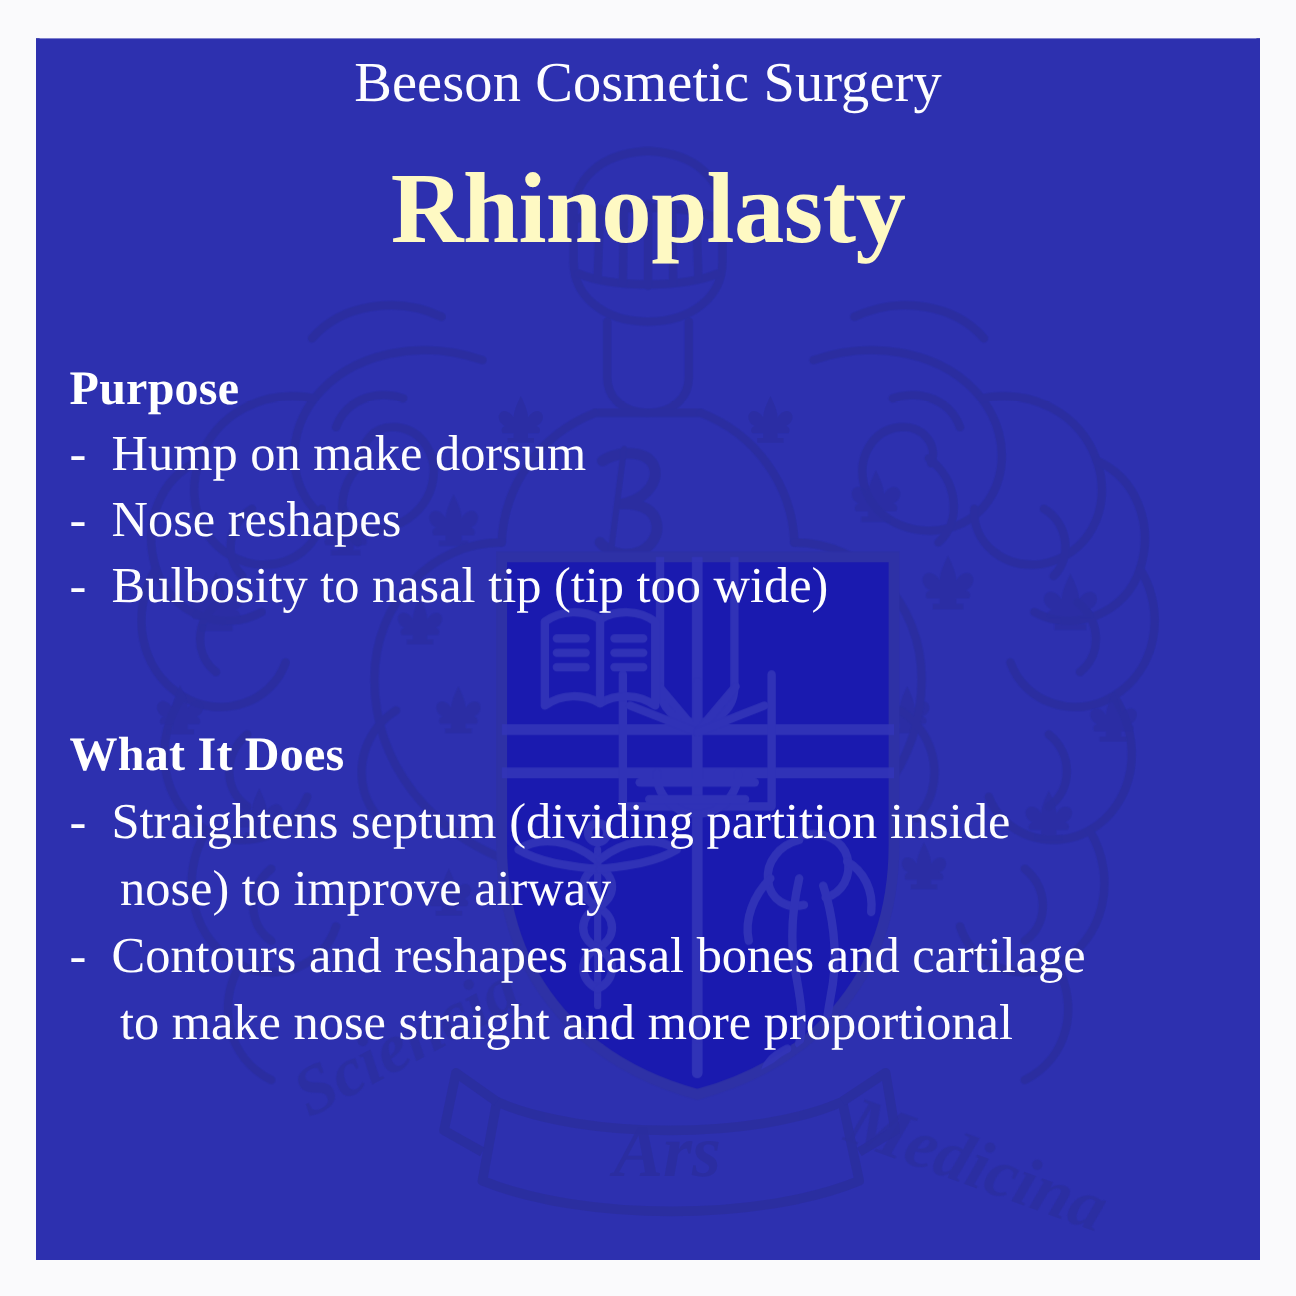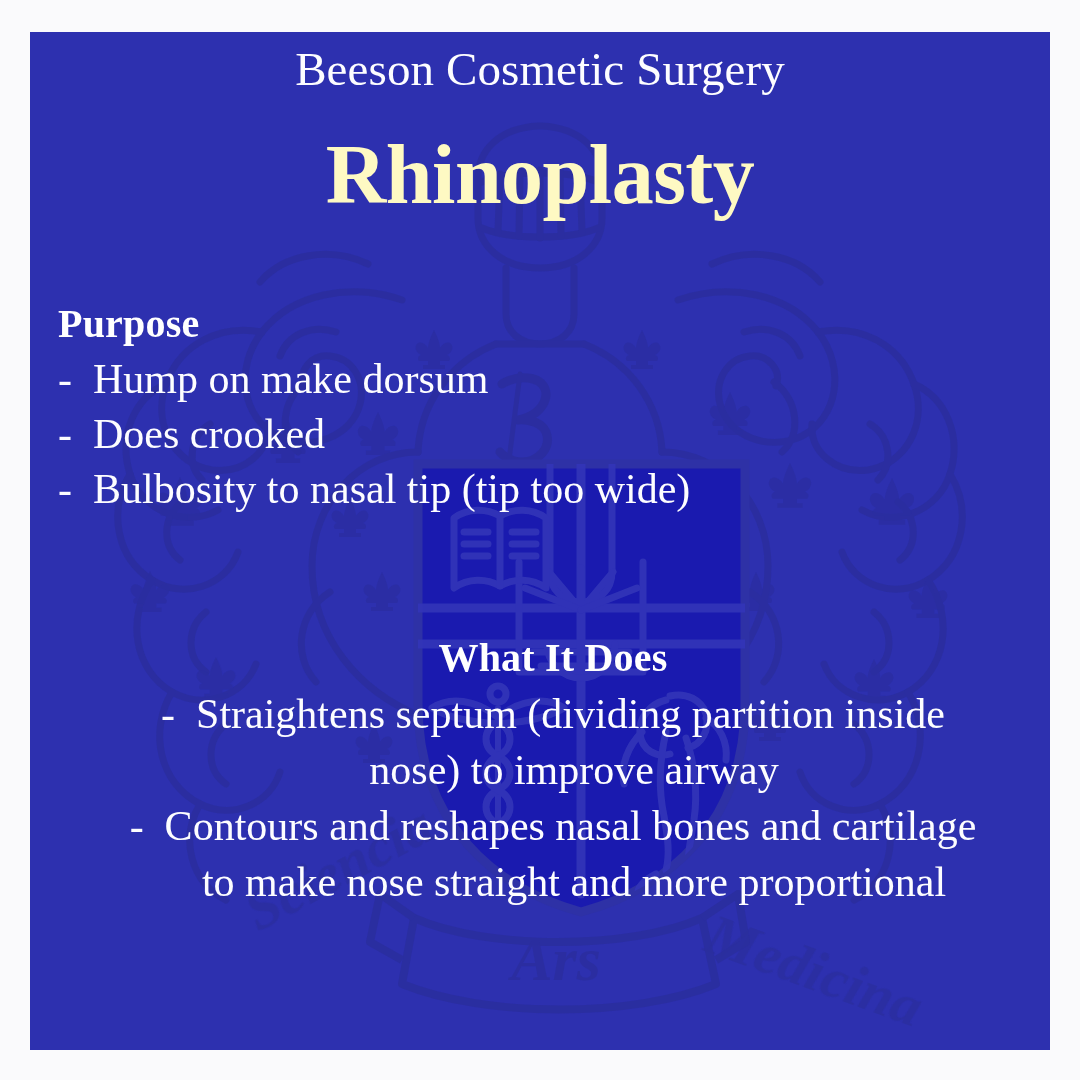--- a/index.html
+++ b/index.html
@@ -51,21 +51,21 @@
     position:absolute;top:101px;left:0;width:1020px;
     text-align:center;
     font-size:84px;line-height:1;
     font-weight:bold;
     color:#fef9c3;
     letter-spacing:-.5px;
   }
 
   .section{position:absolute;left:28px;width:990px;}
   #sec-purpose{top:236px;margin-top:30px;}
-  #sec-what{top:600px;text-align:center;}
+  #sec-what{top:571px;}
 
   .sec-head{
     font-size:40px;line-height:52px;
     font-weight:bold;color:#ffffff;
     margin:0 0 2px 0;
     letter-spacing:.2px;
   }
   .bullets{list-style:none;margin:0;padding:0;}
   .bullets li{
     font-size:42px;
@@ -246,21 +246,21 @@
 
     <div id="content">
 
       <div class="brand">Beeson Cosmetic Surgery</div>
       <div class="title">Rhinoplasty</div>
 
       <div class="section" id="sec-purpose">
         <div class="sec-head">Purpose</div>
         <ul class="bullets">
           <li>-  Hump on make dorsum</li>
-          <li>-  Does crooked</li>
+          <li>-  Nose reshapes</li>
           <li>-  Bulbosity to nasal tip (tip too wide)</li>
         </ul>
       </div>
 
       <div class="section" id="sec-what">
         <div class="sec-head">What It Does</div>
         <ul class="bullets">
           <li>-  Straightens septum (dividing partition inside
     nose) to improve airway</li>
           <li>-  Contours and reshapes nasal bones and cartilage

